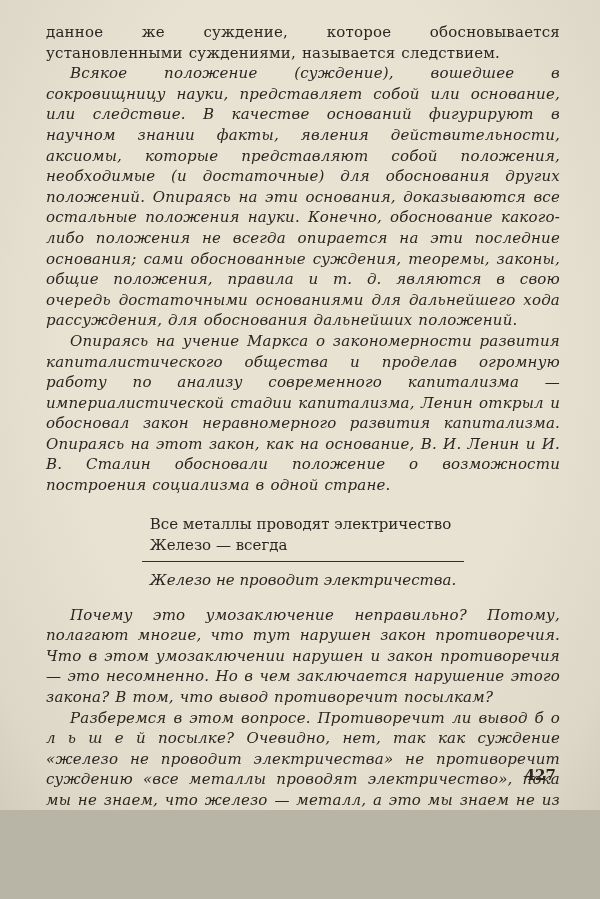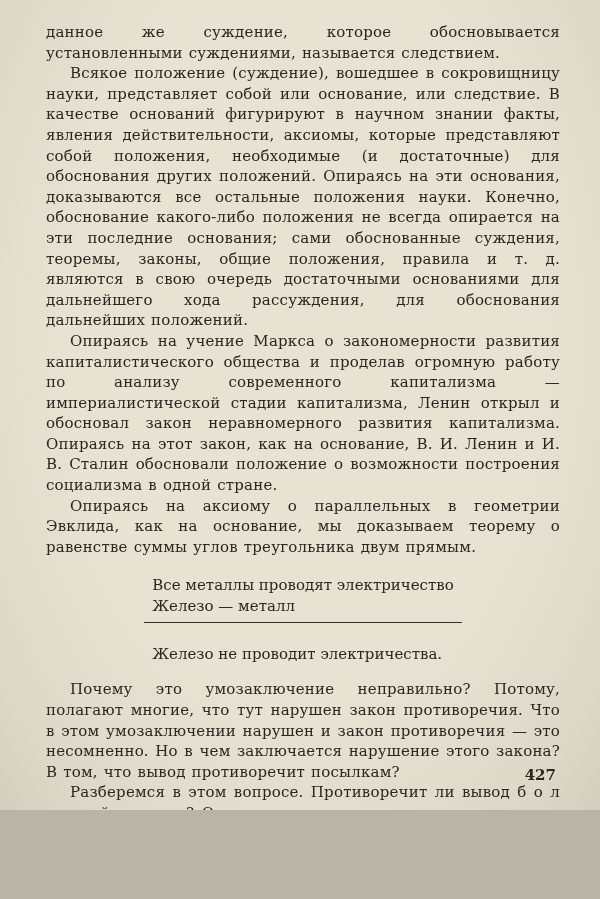--- a/index.html
+++ b/index.html
@@ -17,60 +17,59 @@
     color: #2a2620;
     overflow: hidden;
   }
   .text-block { width: 100%; }
   p.para {
     margin: 0;
     text-align: justify;
     letter-spacing: 0.2px;
     word-spacing: 1px;
   }
-  p.para.ind { text-indent: 24px; }
+  p.para.ind { text-indent: 24px; font-style: italic; }
   .syllogism {
     text-align: center;
     margin: 18px 0 14px 0;
   }
   .syll-inner {
     display: inline-block;
     text-align: left;
   }
   .syll-premise { line-height: 21px; }
   .syll-rule {
     height: 0;
     border-top: 1.6px solid #34302a;
     margin: 5px -8px 0 -8px;
   }
-  .syll-conclusion { margin-top: 21px; line-height: 21px; }
+  .syll-conclusion { margin-top: 8px; line-height: 21px; font-style: italic; }
   .page-number {
     position: absolute;
     right: 44px;
     bottom: 24px;
     font-weight: bold;
     font-size: 15px;
     color: #2a2620;
     margin-left: 14px;
   }
 </style>
 </head>
 <body>
 
 <div class="page">
   <div class="text-block">
     <p class="para">данное же суждение, которое обосновывается установленными суждениями, называется следствием.</p>
     <p class="para ind">Всякое положение (суждение), вошедшее в сокровищницу науки, представляет собой или основание, или следствие. В качестве оснований фигурируют в научном знании факты, явления действительности, аксиомы, которые представляют собой положения, необходимые (и достаточные) для обоснования других положений. Опираясь на эти основания, доказываются все остальные положения науки. Конечно, обоснование какого-либо положения не всегда опирается на эти последние основания; сами обоснованные суждения, теоремы, законы, общие положения, правила и т. д. являются в свою очередь достаточными основаниями для дальнейшего хода рассуждения, для обоснования дальнейших положений.</p>
     <p class="para ind">Опираясь на учение Маркса о закономерности развития капиталистического общества и проделав огромную работу по анализу современного капитализма — империалистической стадии капитализма, Ленин открыл и обосновал закон неравномерного развития капитализма. Опираясь на этот закон, как на основание, В. И. Ленин и И. В. Сталин обосновали положение о возможности построения социализма в одной стране.</p>
-    <p class="para ind">Опираясь на аксиому о параллельных в геометрии Эвклида, как на основание, мы доказываем теорему о равенстве суммы углов треугольника двум прямым.</p>
 
     <div class="syllogism">
       <div class="syll-inner">
         <div class="syll-premise">Все металлы проводят электричество</div>
-        <div class="syll-premise">Железо — металл</div>
+        <div class="syll-premise">Железо — всегда</div>
         <div class="syll-rule"></div>
         <div class="syll-conclusion">Железо не проводит электричества.</div>
       </div>
     </div>
 
     <p class="para ind">Почему это умозаключение неправильно? Потому, полагают многие, что тут нарушен закон противоречия. Что в этом умозаключении нарушен и закон противоречия — это несомненно. Но в чем заключается нарушение этого закона? В том, что вывод противоречит посылкам?</p>
     <p class="para ind">Разберемся в этом вопросе. Противоречит ли вывод б о л ь ш е й посылке? Очевидно, нет, так как суждение «железо не проводит электричества» не противоречит суждению «все металлы проводят электричество», пока мы не знаем, что железо — металл, а это мы знаем не из большей посылки, а из меньшей. Нам кажется, что между этими суждениями существует противоречие, так как мы, незаметно для себя, прибегаем к помощи меньшей посылки, именно, что же-</p>
   </div>
 
   <div class="page-number">427</div>

